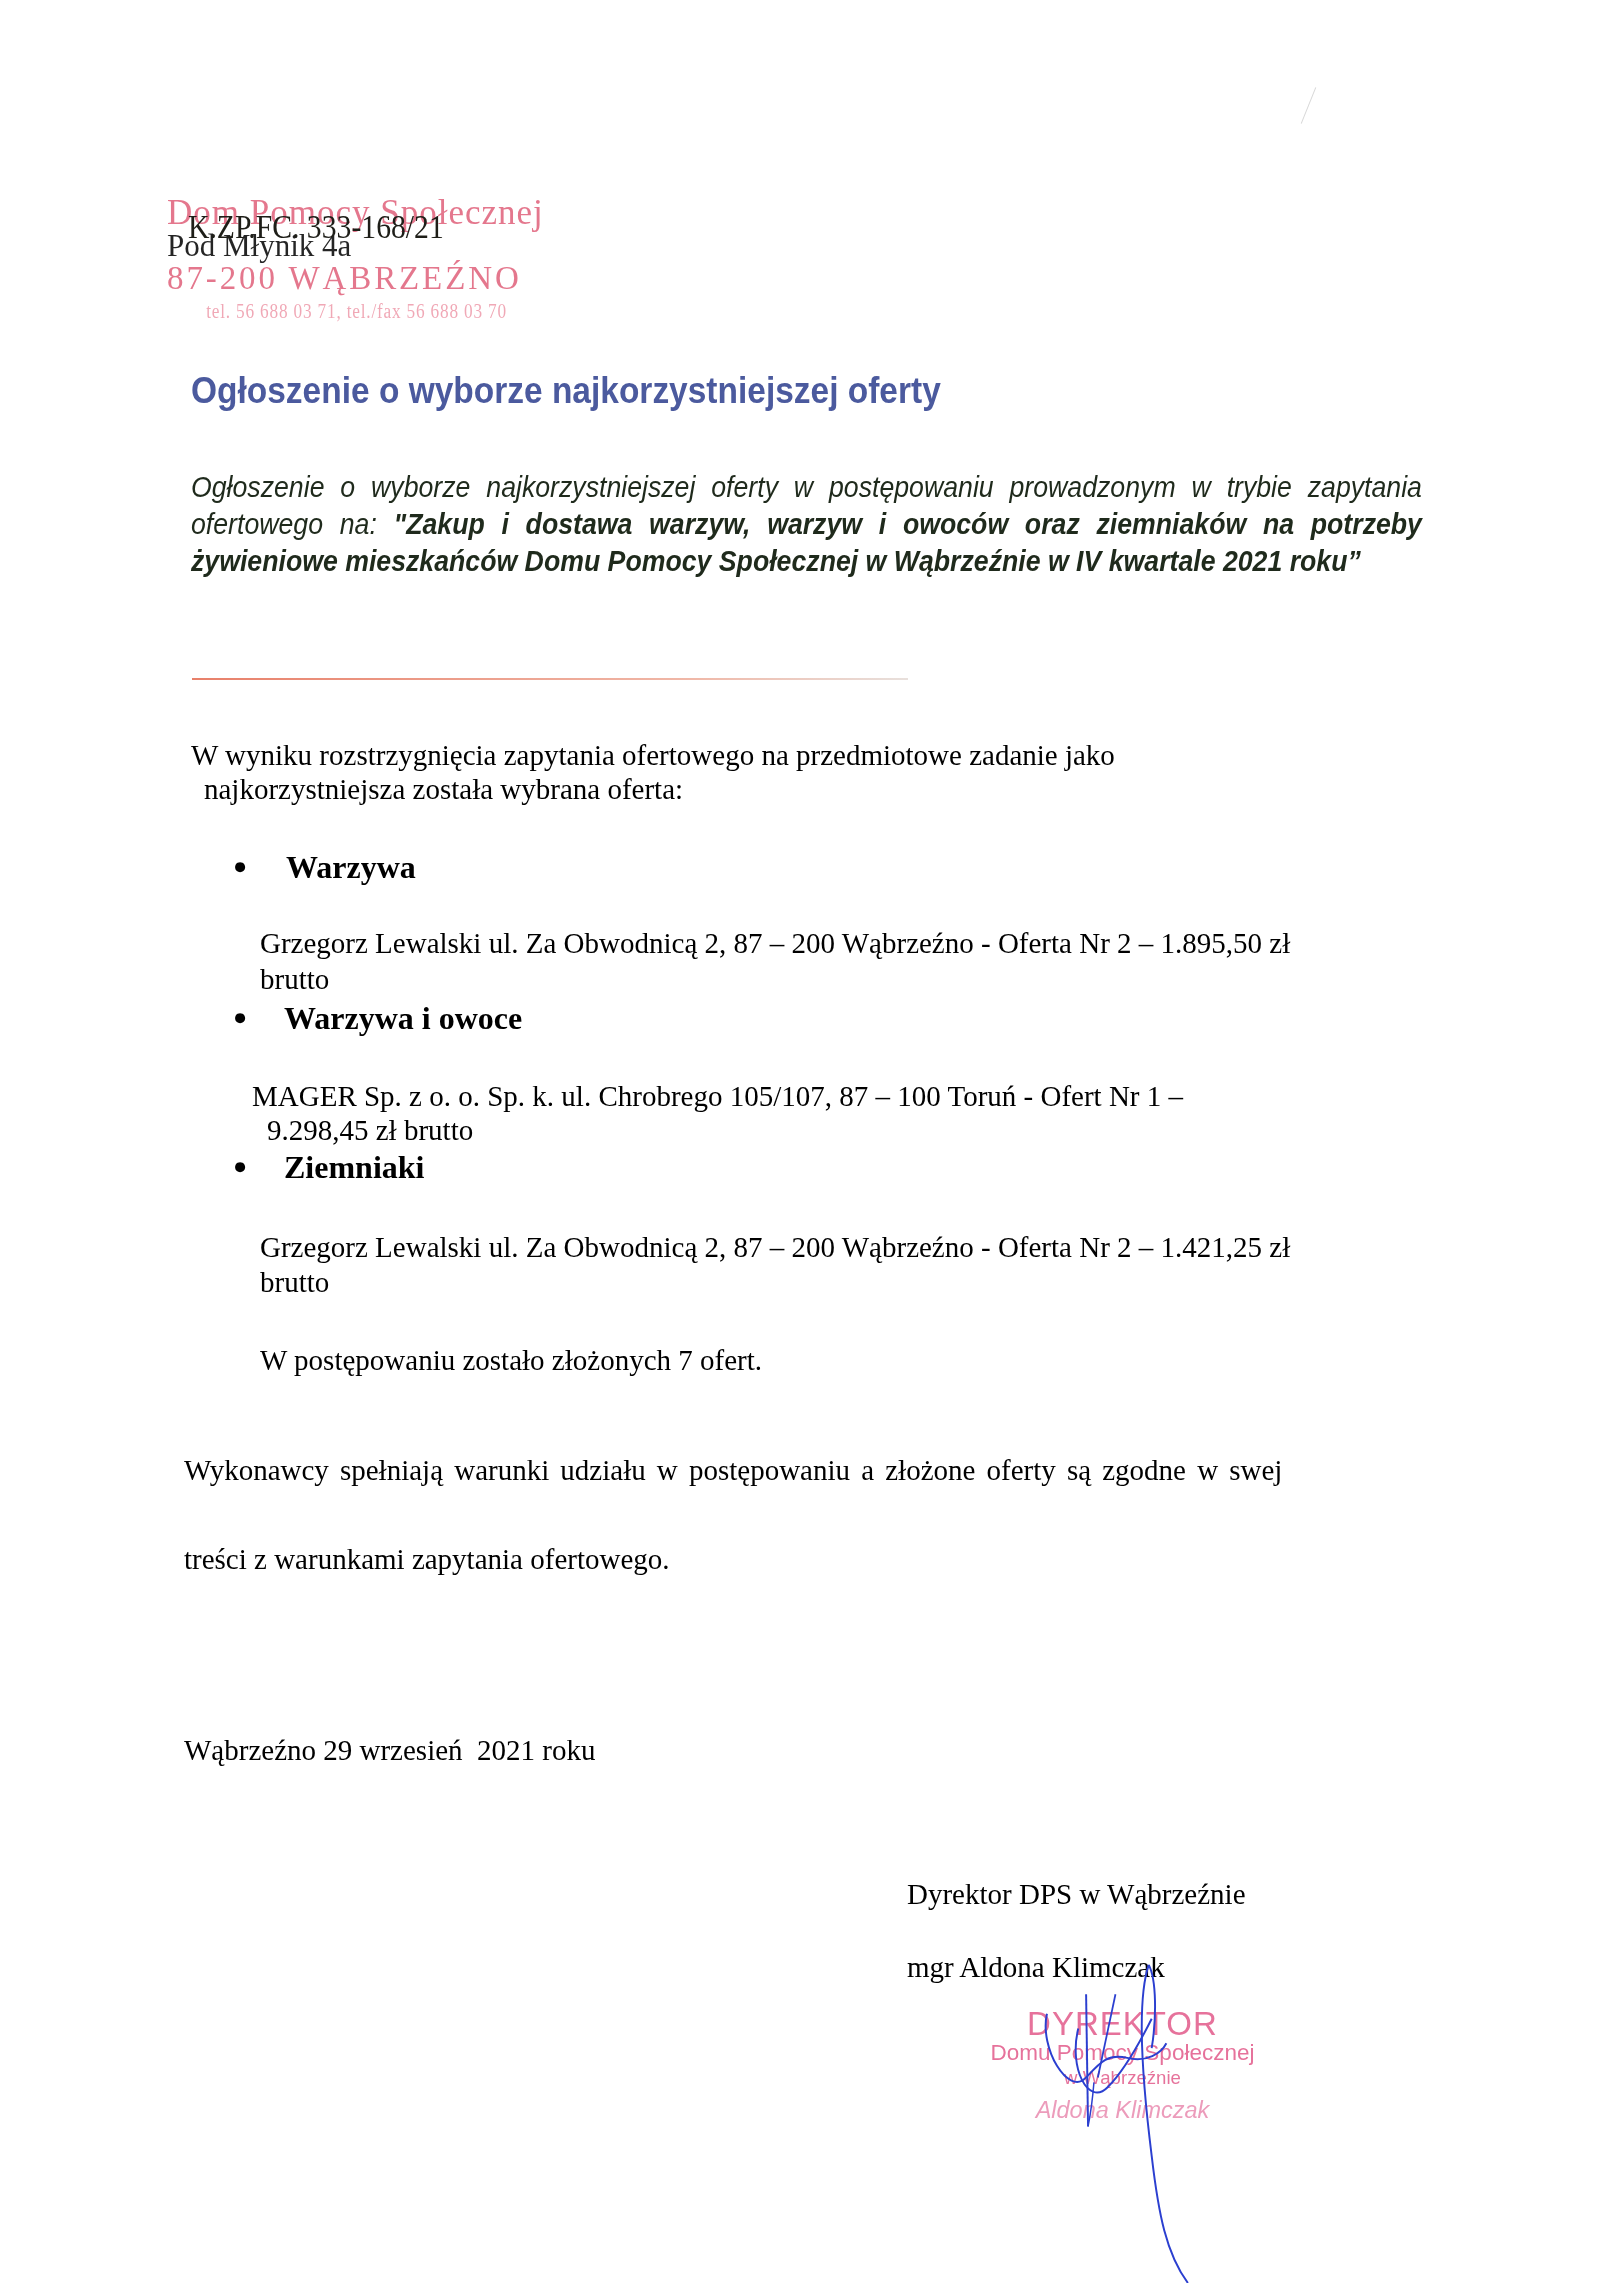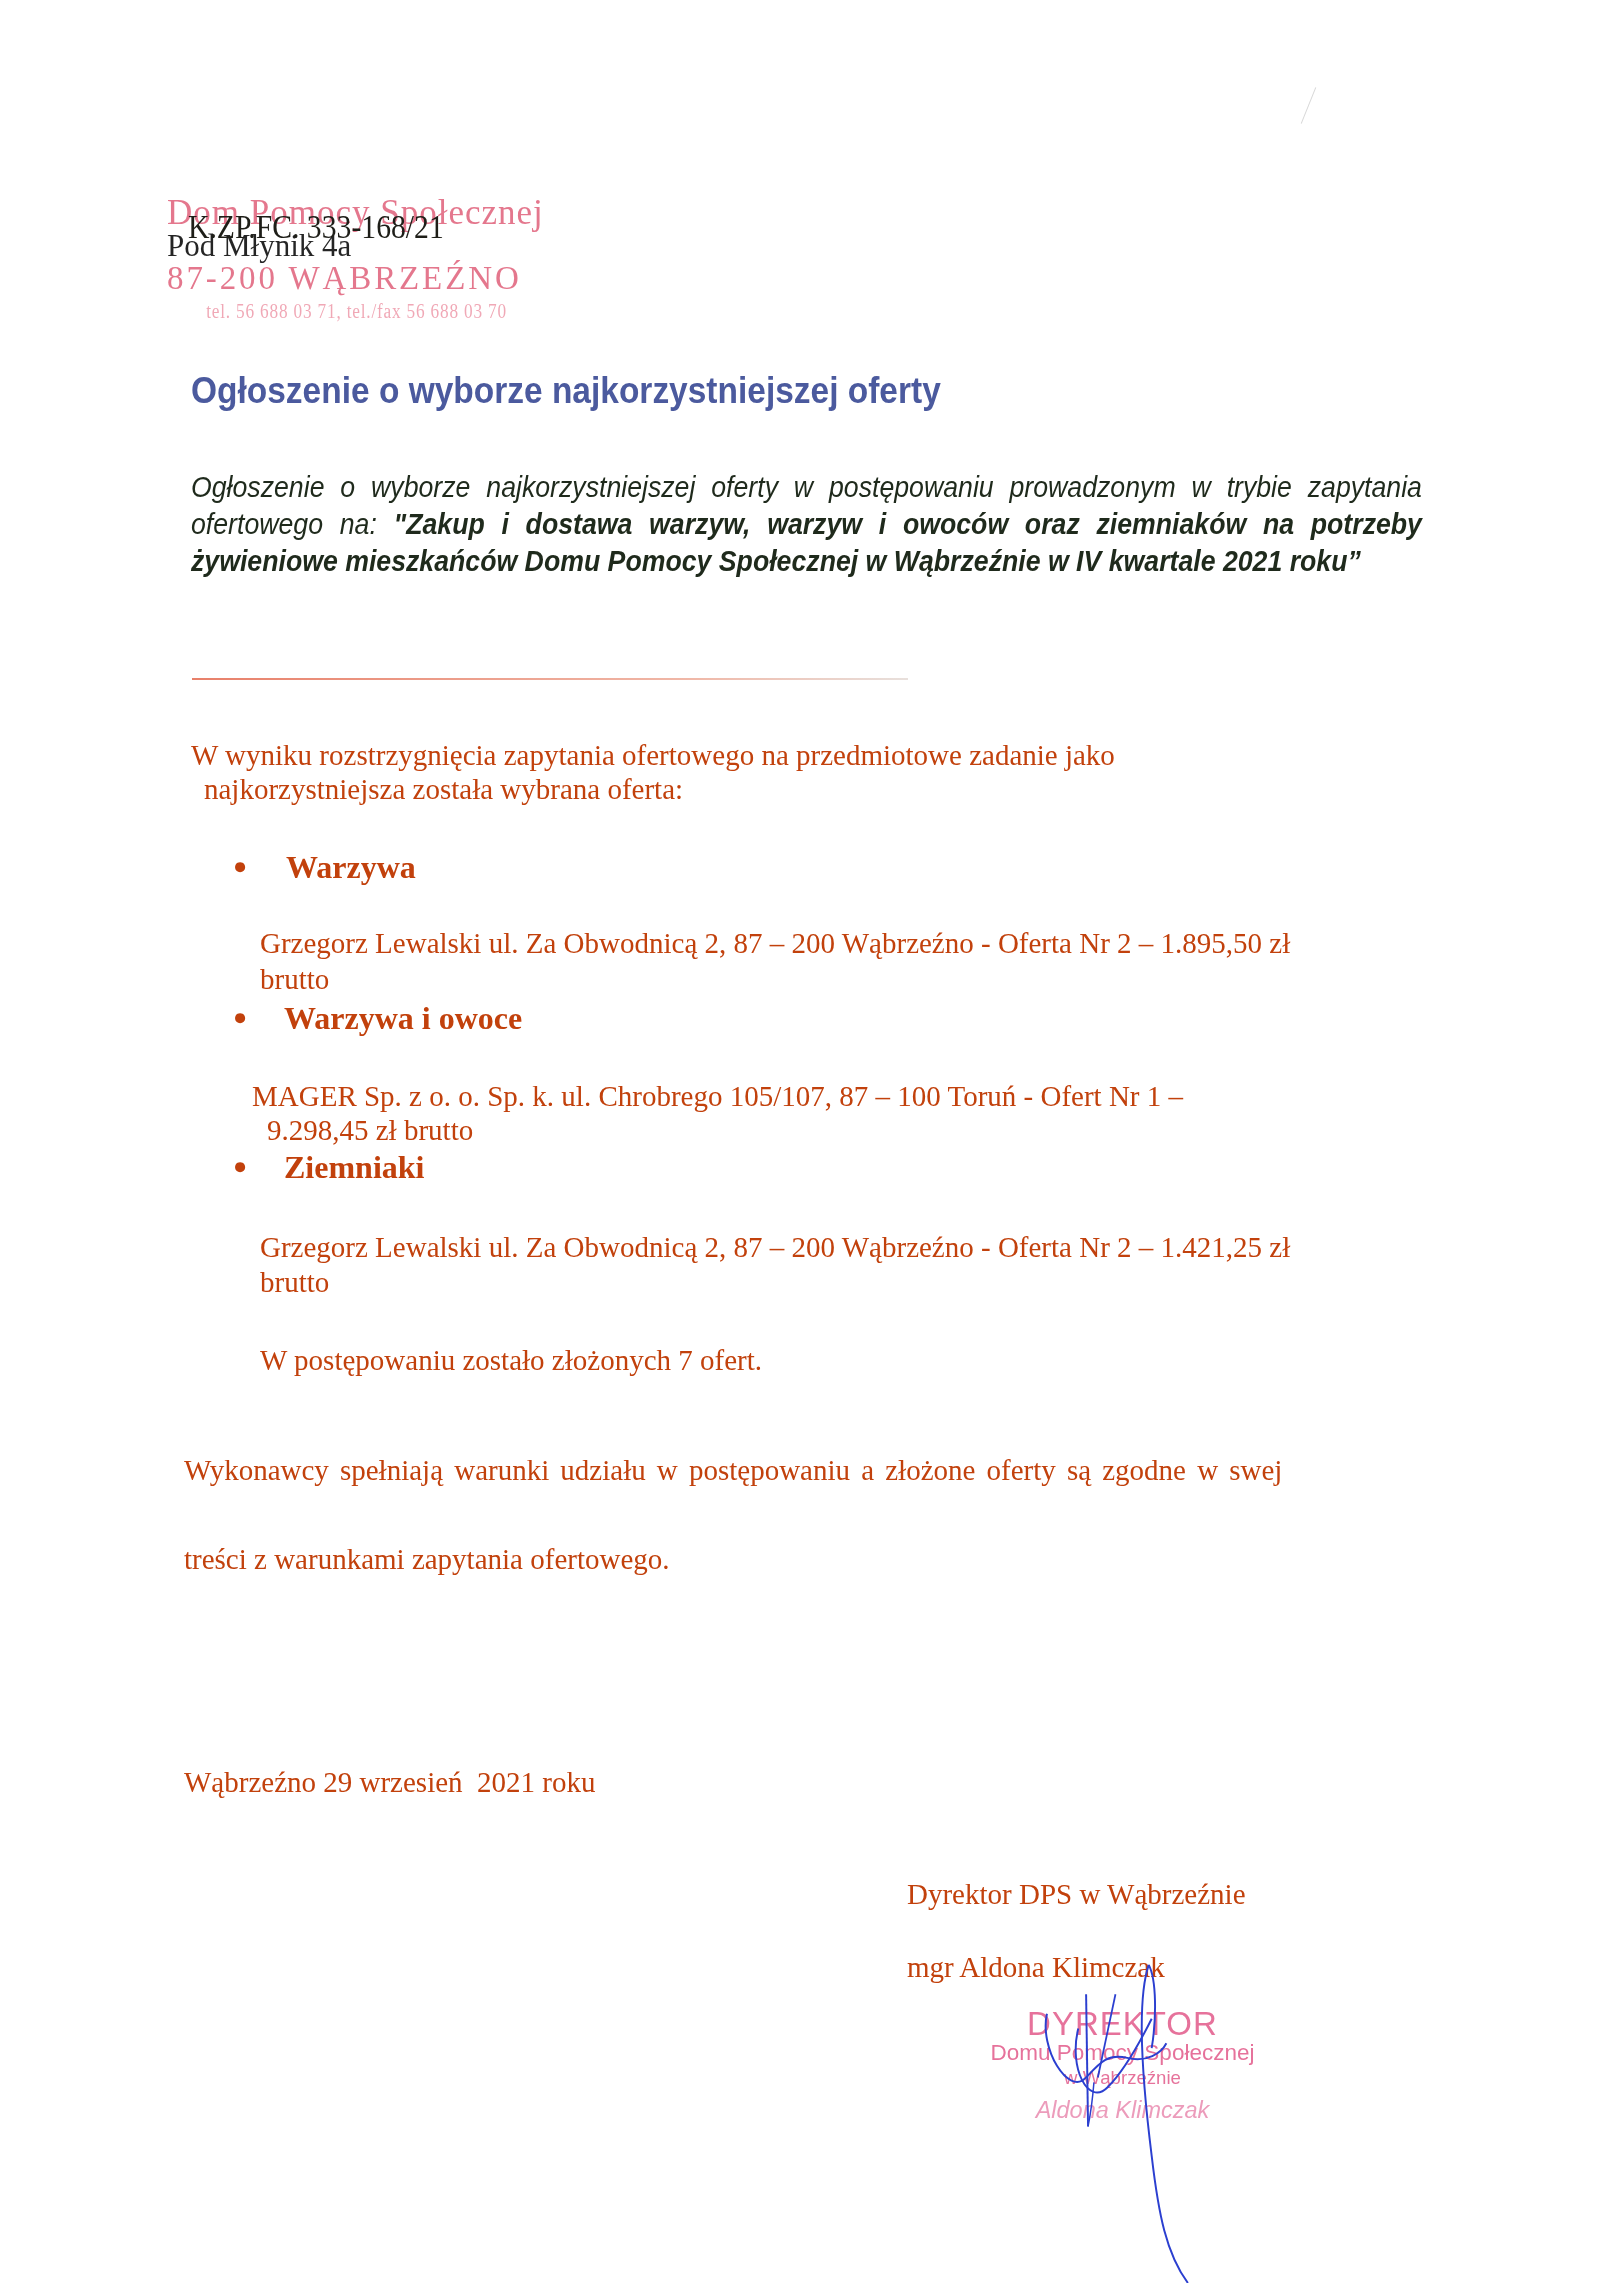--- a/index.html
+++ b/index.html
@@ -1,18 +1,18 @@
 <!DOCTYPE html>
 <html><head>
 <meta charset="utf-8">
 <style>
   html, body { margin:0; padding:0; }
   body { width:1620px; height:2287px; background:#ffffff; position:relative; overflow:hidden; }
   .abs { position:absolute; white-space:nowrap; }
-  .serif { font-family:"Liberation Serif", "DejaVu Serif", serif; color:#c2410c; }
+  .serif { font-family:"Liberation Serif", "DejaVu Serif", serif; color:#000000; }
   .sans { font-family:"Liberation Sans", "DejaVu Sans", sans-serif; }
 
   
   .stamp-top { color:#e0607a; font-family:"Liberation Serif", serif; opacity:.85; }
   .stamp-top .l1 { font-size:35px; letter-spacing:1px; }
   .stamp-top .l2 { font-size:31px; color:#000000; }
   .stamp-top .l3 { font-size:33px; letter-spacing:2.9px; }
   .stamp-top .l4 { font-size:21.6px; color:#ee9aaa; letter-spacing:1px; }
   .ref { font-size:33px; color:#1e1e18; }
 
@@ -72,21 +72,21 @@
 <div class="abs serif bullet-dot" style="left:233px; top:1153px;">●</div>
 <div class="abs serif bullet-label" style="left:284px; top:1149px;">Ziemniaki</div>
 <div class="abs serif p" style="left:260px; top:1230px;">Grzegorz Lewalski ul. Za Obwodnicą 2, 87 – 200 Wąbrzeźno - Oferta Nr 2 – 1.421,25 zł</div>
 <div class="abs serif p" style="left:260px; top:1265px;">brutto</div>
 
 <div class="abs serif p" style="left:260px; top:1343px;">W postępowaniu zostało złożonych 7 ofert.</div>
 
 <div class="abs serif p" style="left:184px; top:1453px; word-spacing:3.9px;">Wykonawcy spełniają warunki udziału w postępowaniu a złożone oferty są zgodne w swej</div>
 <div class="abs serif p" style="left:184px; top:1507px;margin-top:35px;">treści z warunkami zapytania ofertowego.</div>
 
-<div class="abs serif p" style="left:184px; top:1733px; white-space:pre;margin-top:32px;">Wąbrzeźno 29 wrzesień  2021 roku</div>
+<div class="abs serif p" style="left:184px; top:1733px; white-space:pre;">Wąbrzeźno 29 wrzesień  2021 roku</div>
 
 <div class="abs serif p" style="left:907px; top:1877px;">Dyrektor DPS w Wąbrzeźnie</div>
 <div class="abs serif p" style="left:907px; top:1950px;">mgr Aldona Klimczak</div>
 
 <div class="abs stamp-dir" style="left:961px; top:2007px; width:323px;">
   <div class="d1" style="line-height:33px;">DYREKTOR</div>
   <div class="d2" style="line-height:25.5px;">Domu Pomocy Społecznej</div>
   <div class="d3" style="line-height:23.5px;">w Wąbrzeźnie</div>
   <div class="d4" style="line-height:43px;">Aldona Klimczak</div>
 </div>

